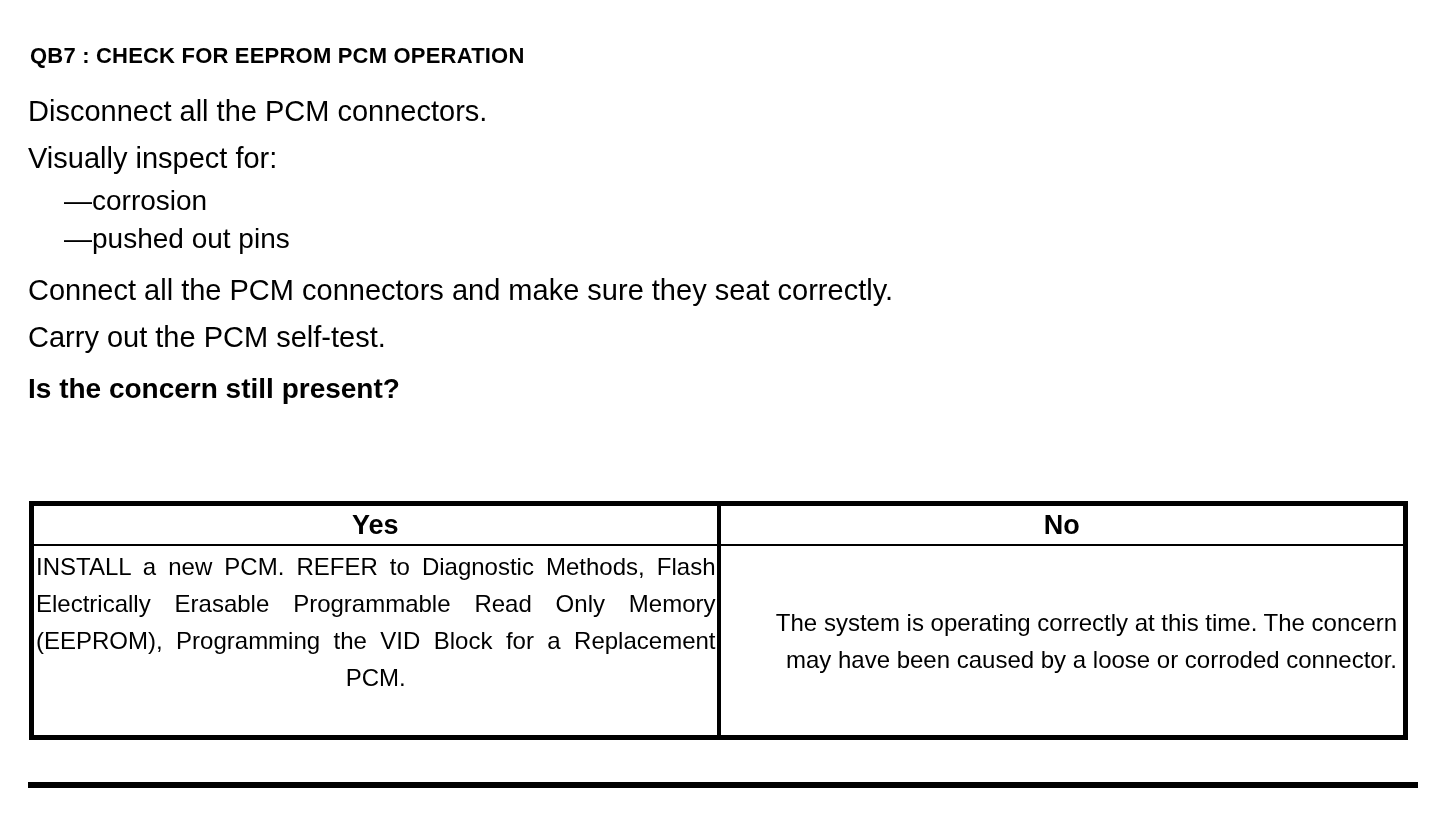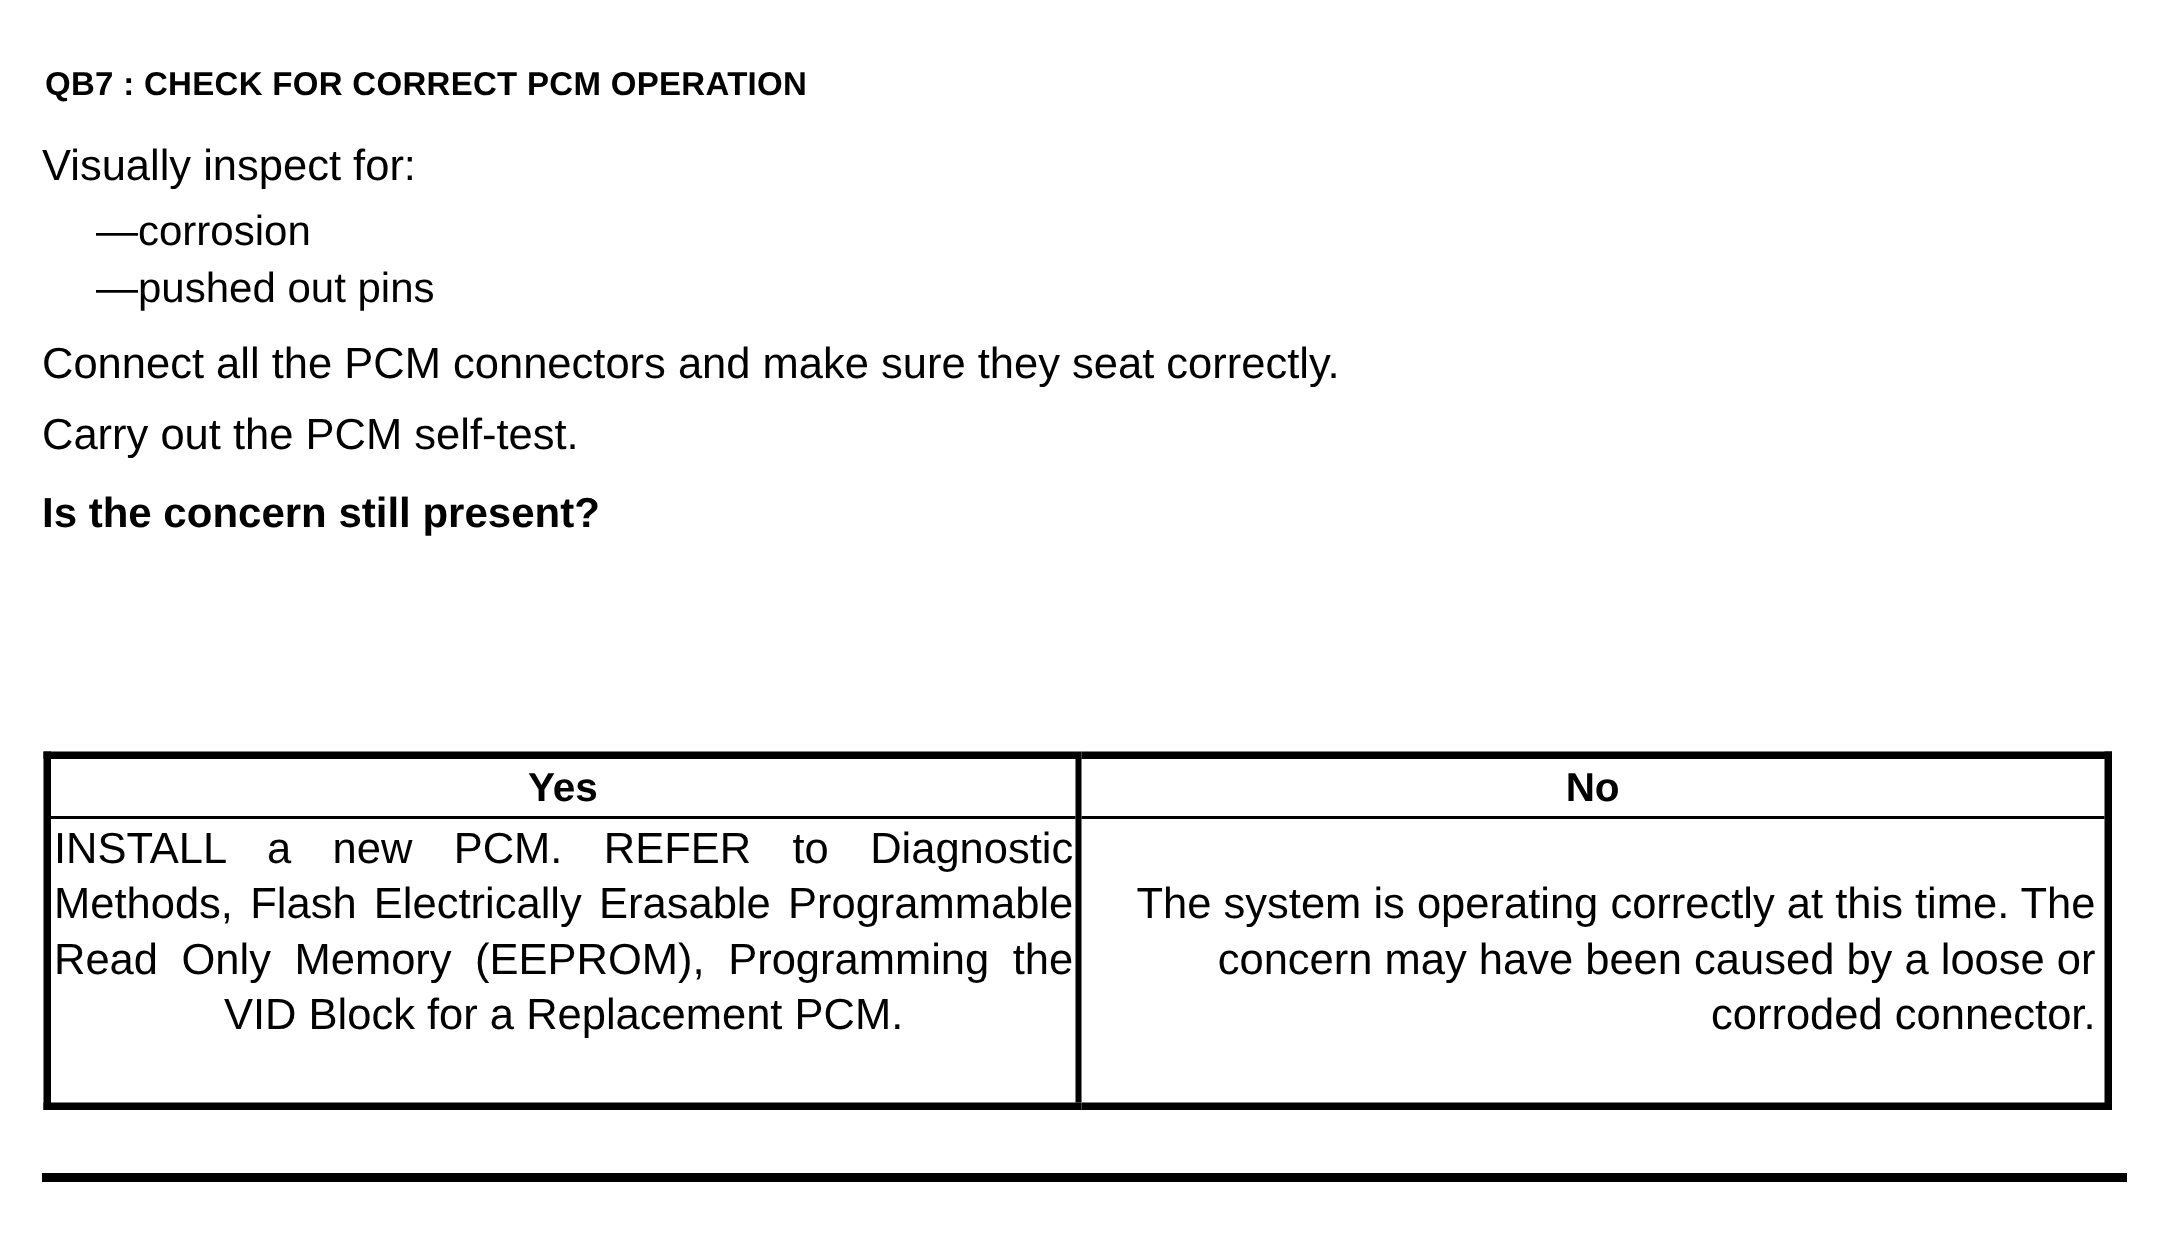--- a/index.html
+++ b/index.html
@@ -80,21 +80,21 @@
     font-size: 27px;
     font-weight: bold;
     text-align: center;
     line-height: 38px;
   }
   #decision-table thead th.col-yes { border-left-width: 5px; border-right-width: 4px; margin-top: 20px; }
   #decision-table thead th.col-no  { border-right-width: 5px; }
   #decision-table tbody td {
     height: 185px;
     border-bottom-width: 5px;
-    font-size: 29px;
+    font-size: 24px;
     line-height: 37px;
   }
   #decision-table tbody td.cell-yes {
     border-left-width: 5px;
     border-right-width: 4px;
     text-align: justify;
     text-align-last: center;
     padding: 2px 1px 2px 2px;
     vertical-align: top;
   }
@@ -112,23 +112,24 @@
     left: 28px;
     top: 782px;
     width: 1390px;
     height: 6px;
     background: #000000;
   }
 </style>
 </head>
 <body>
 
-<div id="step-heading">QB7 : CHECK FOR CORRECT PCM OPERATION</div>
+<div id="step-heading">QB7 : CHECK FOR EEPROM PCM OPERATION</div>
 
 <div id="procedure-block">
+  <div class="proc-line">Disconnect all the PCM connectors.</div>
   <div class="proc-line sub-header">Visually inspect for:</div>
   <div class="proc-line dash-item">—corrosion</div>
   <div class="proc-line dash-item">—pushed out pins</div>
   <div class="spacer-after-list"></div>
   <div class="proc-line">Connect all the PCM connectors and make sure they seat correctly.</div>
   <div class="proc-line">Carry out the PCM self-test.</div>
   <div class="proc-line question">Is the concern still present?</div>
 </div>
 
 <table id="decision-table">

